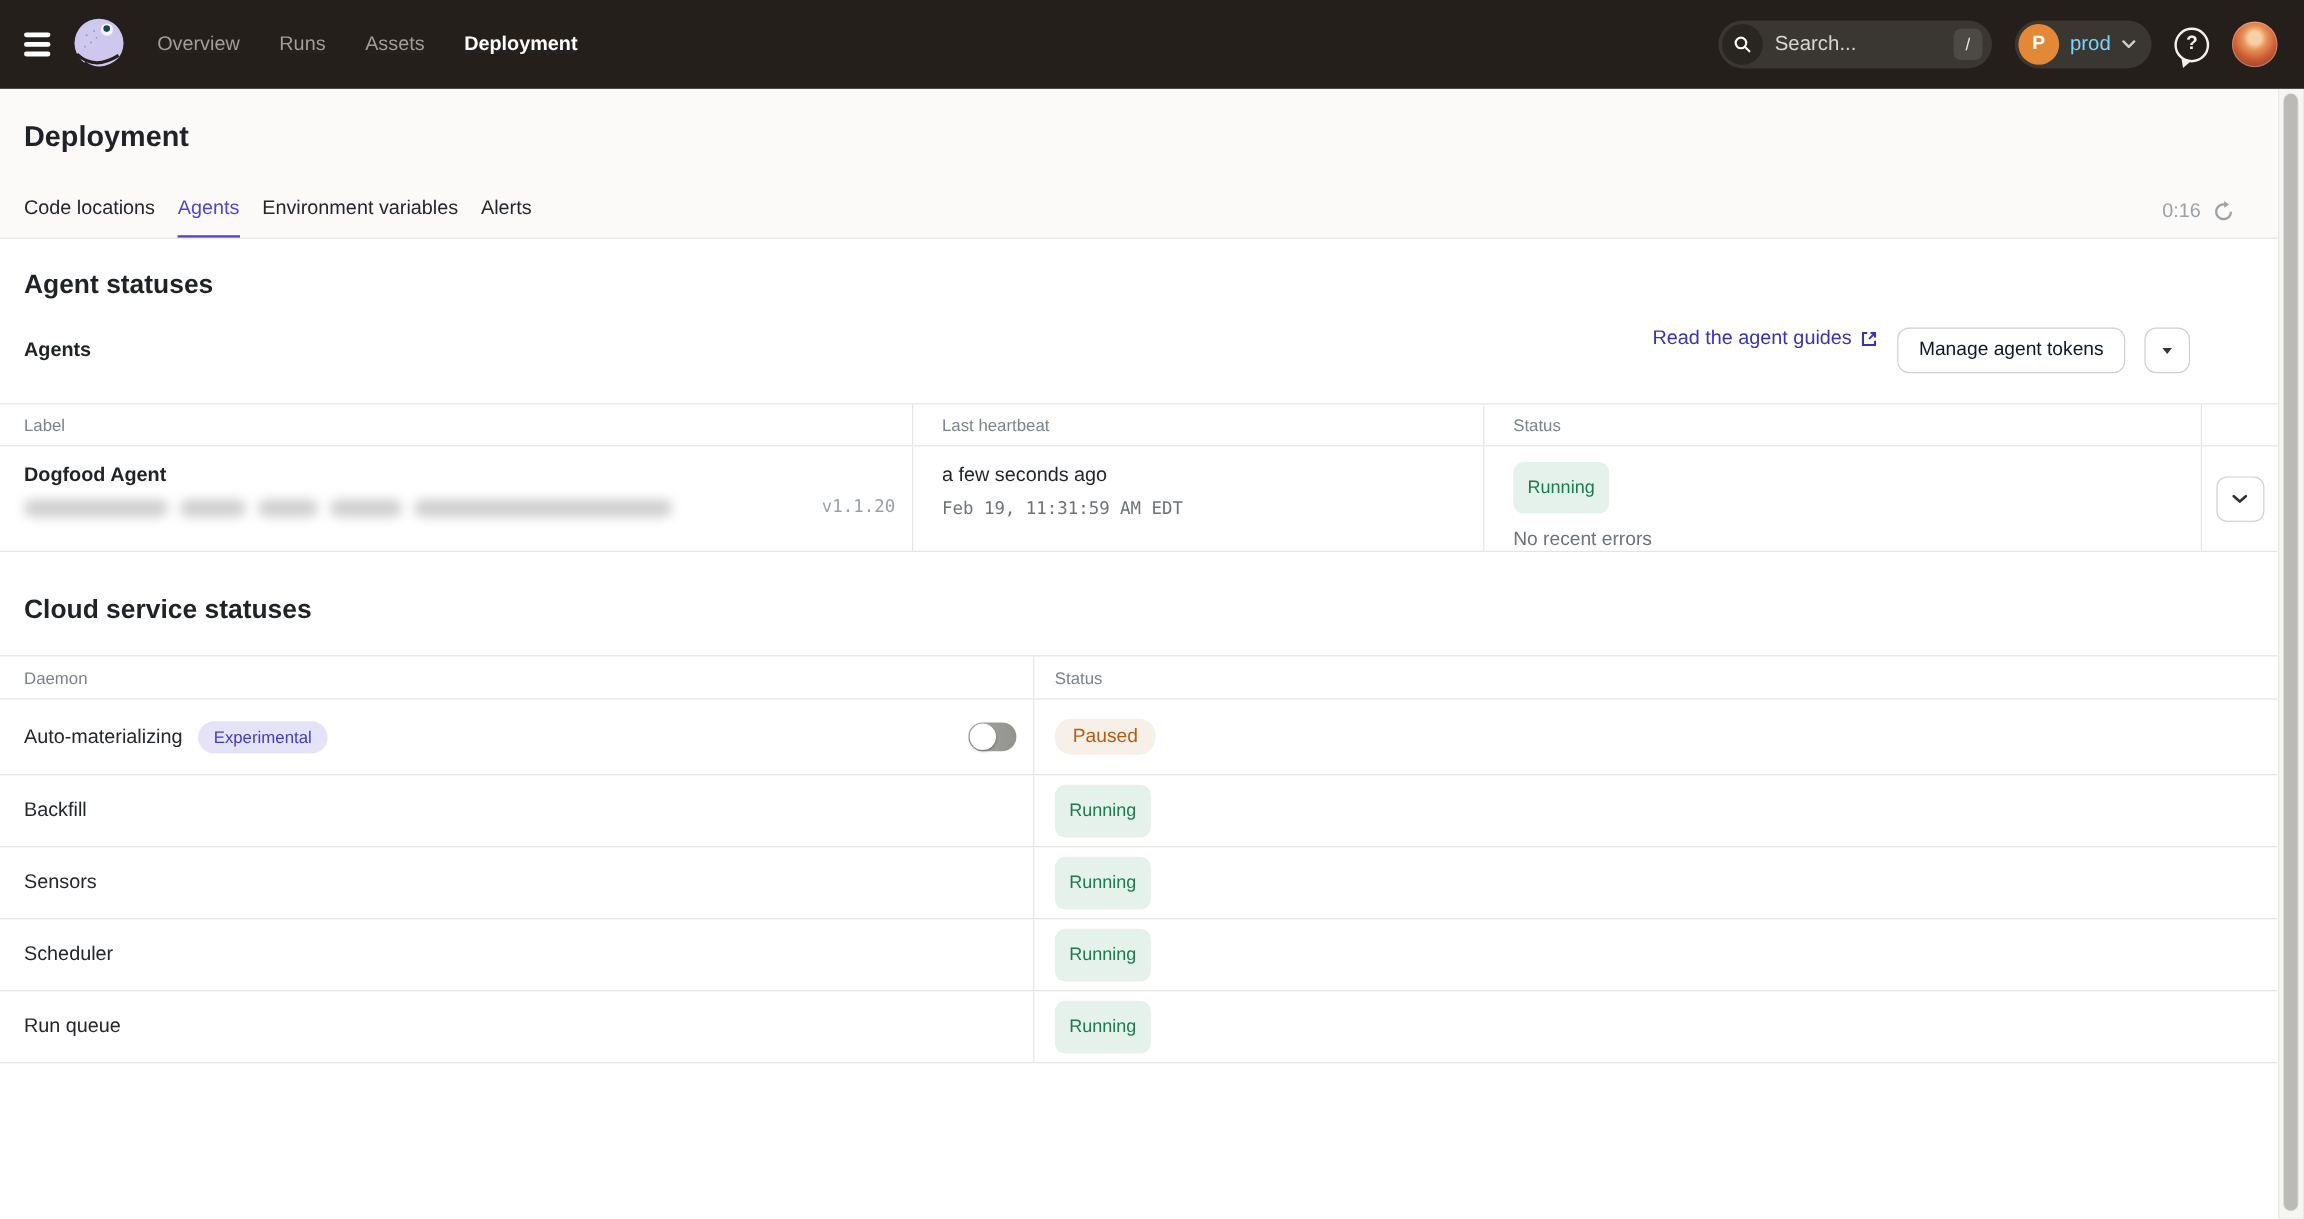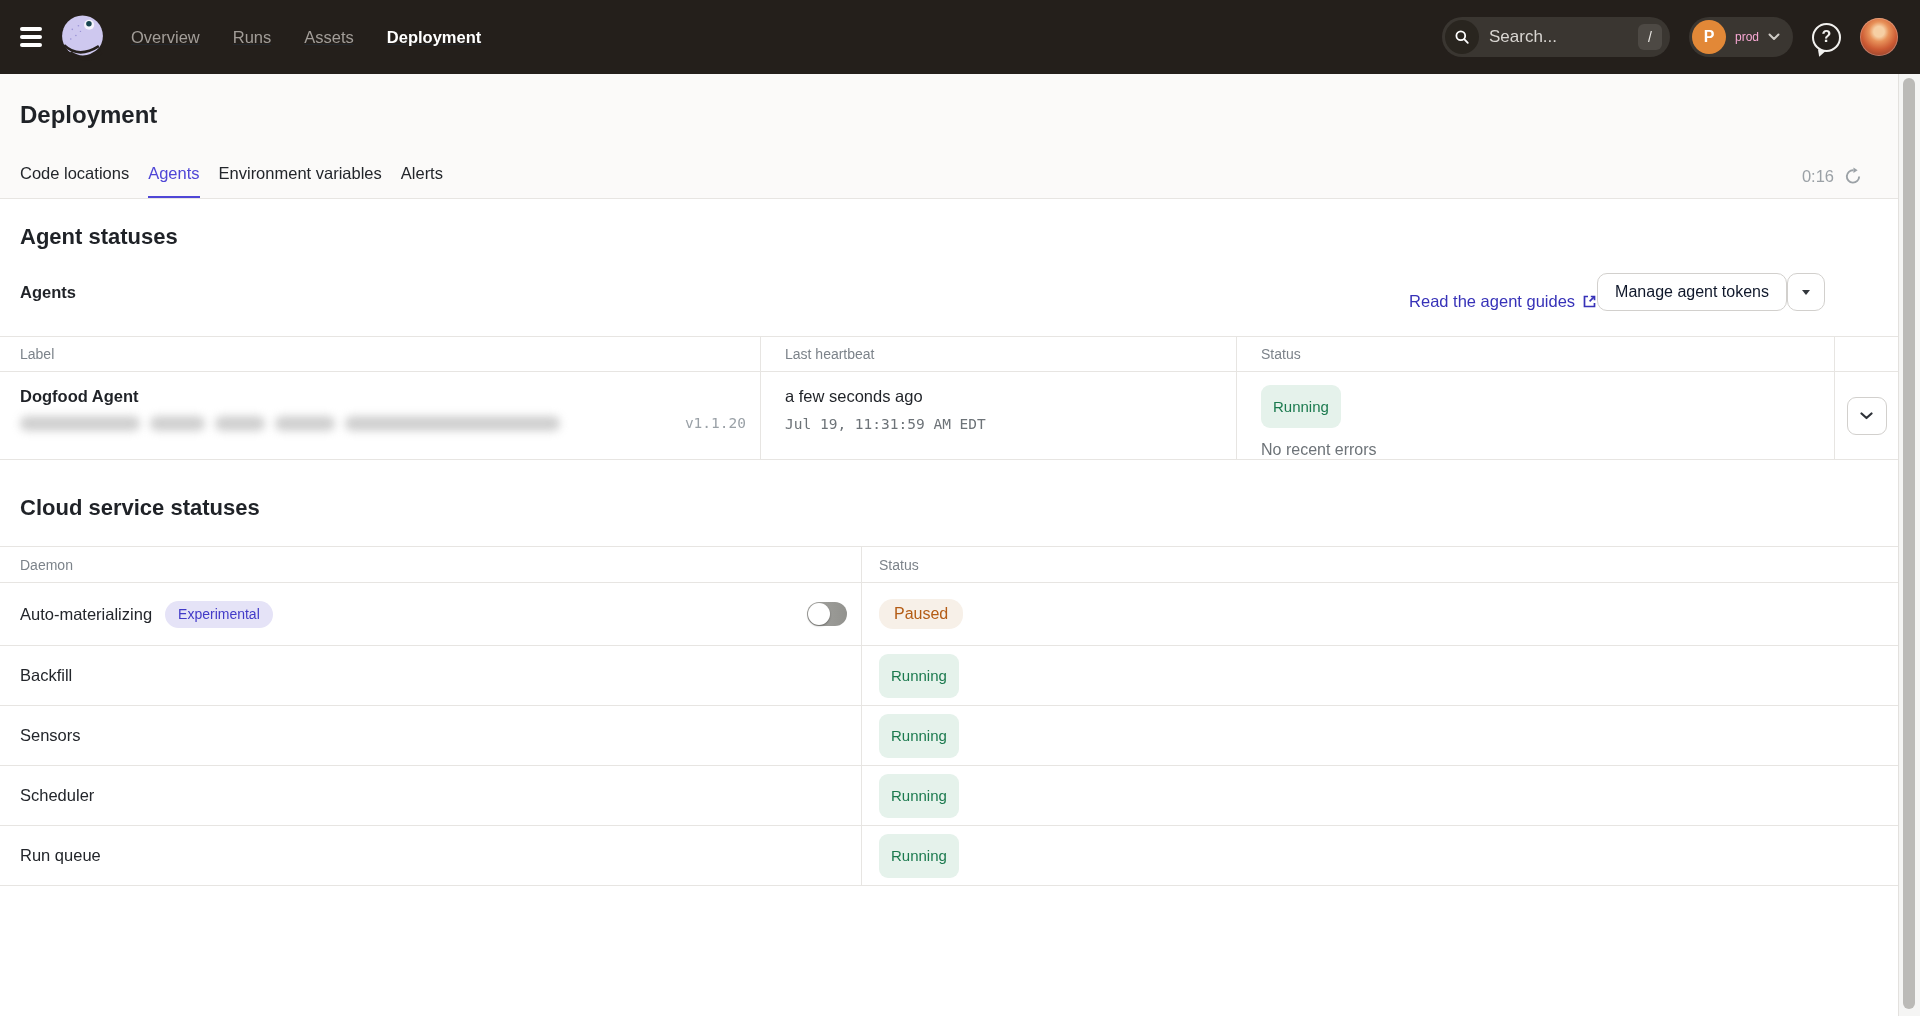--- a/index.html
+++ b/index.html
@@ -25,21 +25,21 @@
   .search-input { flex:1; min-width:0; background:transparent; border:none; outline:none;
     color:#d9d6d2; font-size:17px; font-family:"Liberation Sans", sans-serif; }
   .search-input::placeholder { color:#d9d6d2; opacity:1; }
   .slash-key { width:24px; height:26px; background:#4d4944; border-radius:6px;
     color:#eceae6; font-size:14px; display:flex; align-items:center; justify-content:center; }
 
   .org-chip { height:40px; background:#3a3631; border-radius:20px; display:flex;
     align-items:center; gap:9px; padding:0 13px 0 3px; cursor:pointer; }
   .org-avatar { width:34px; height:34px; border-radius:50%; color:#fff; font-weight:bold;
     font-size:16px; display:flex; align-items:center; justify-content:center; }
-  .org-label { color:#f9a8d4; font-size:12px; }
+  .org-label { color:#7dd3fc; font-size:17px; }
 
   .help-icon { width:29px; height:29px; border:2.2px solid #f2f1ef; border-radius:50%;
     color:#f2f1ef; font-size:16px; font-weight:bold; display:flex; align-items:center;
     justify-content:center; position:relative; cursor:pointer; }
   .help-icon::after { content:''; position:absolute; left:3px; bottom:-7px; width:0; height:0;
     border-left:3px solid transparent; border-right:5px solid transparent;
     border-top:7px solid #f2f1ef; transform:rotate(14deg); }
   .user-avatar { width:38px; height:38px; border-radius:50%; cursor:pointer;
     background:radial-gradient(circle at 50% 36%, #f6cfa4 0 17%, #e8925a 32%, #cc5a33 58%, #93402c 85%, #7a3526 100%);
     box-shadow:inset 0 0 0 1px rgba(255,255,255,.25); }
@@ -53,21 +53,21 @@
   .tab.active { color:#4F46D6; border-bottom-color:#4F46D6; }
   .timer-wrap { margin-left:auto; display:flex; align-items:center; gap:9px;
     color:#9ba1a6; font-size:16.5px; padding-bottom:12px; }
   .refresh-btn { display:flex; align-items:center; cursor:pointer; background:none; border:none; padding:0; }
 
   
   .main { width:1898px; }
   .section-heading { font-size:22px; font-weight:bold; color:#1f2227; margin:25px 0 0 20px; }
   .agents-header { display:flex; align-items:center; margin:23px 73px 0 20px; height:38px; }
   .agents-title { font-size:16.5px; font-weight:bold; color:#1f2227; }
-  .agents-actions { margin-left:auto; display:flex; align-items:flex-end; }
+  .agents-actions { margin-left:auto; display:flex; align-items:flex-start; gap:16px; }
   .guides-link { color:#3732b8; font-size:16.5px; display:inline-flex; align-items:center;
     gap:7px; cursor:pointer; text-decoration:none; }
   .btn { height:38px; padding:0 17px; border:1px solid #d2d0cd; border-radius:10px;
     background:#fff; font-size:16px; color:#0f172a; display:inline-flex; align-items:center;
     cursor:pointer; font-family:"Liberation Sans", sans-serif; }
   .btn-caret { width:38px; justify-content:center; padding:0; }
   .caret-down { width:0; height:0; border-left:4.5px solid transparent;
     border-right:4.5px solid transparent; border-top:5.5px solid #33373c; }
 
   
@@ -227,21 +227,21 @@
               <span style="width:55px"></span>
               <span style="width:50px"></span>
             <span style="width:60px"></span>
               <span style="width:215px"></span>
           </span>
           <span class="agent-version mono">v1.1.20</span>
         </span>
       </div>
       <div class="ac2 bL cell-c2">
         <span class="hb-rel">a few seconds ago</span>
-        <span class="hb-ts mono">Jul 19, 11:31:59 AM EDT</span>
+        <span class="hb-ts mono">Feb 19, 11:31:59 AM EDT</span>
       </div>
       <div class="ac3 bL cell-c3">
         <span class="badge running">Running</span>
         <span class="no-errors">No recent errors</span>
       </div>
       <div class="ac4 bL cell-c4">
         <button class="row-chevron-btn">
           <svg width="13" height="8" viewBox="0 0 13 8">
             <polyline points="1.5,1.5 6.5,6 11.5,1.5" fill="none" stroke="#2e3238" stroke-width="2.2" stroke-linecap="round" stroke-linejoin="round"></polyline>
           </svg>

